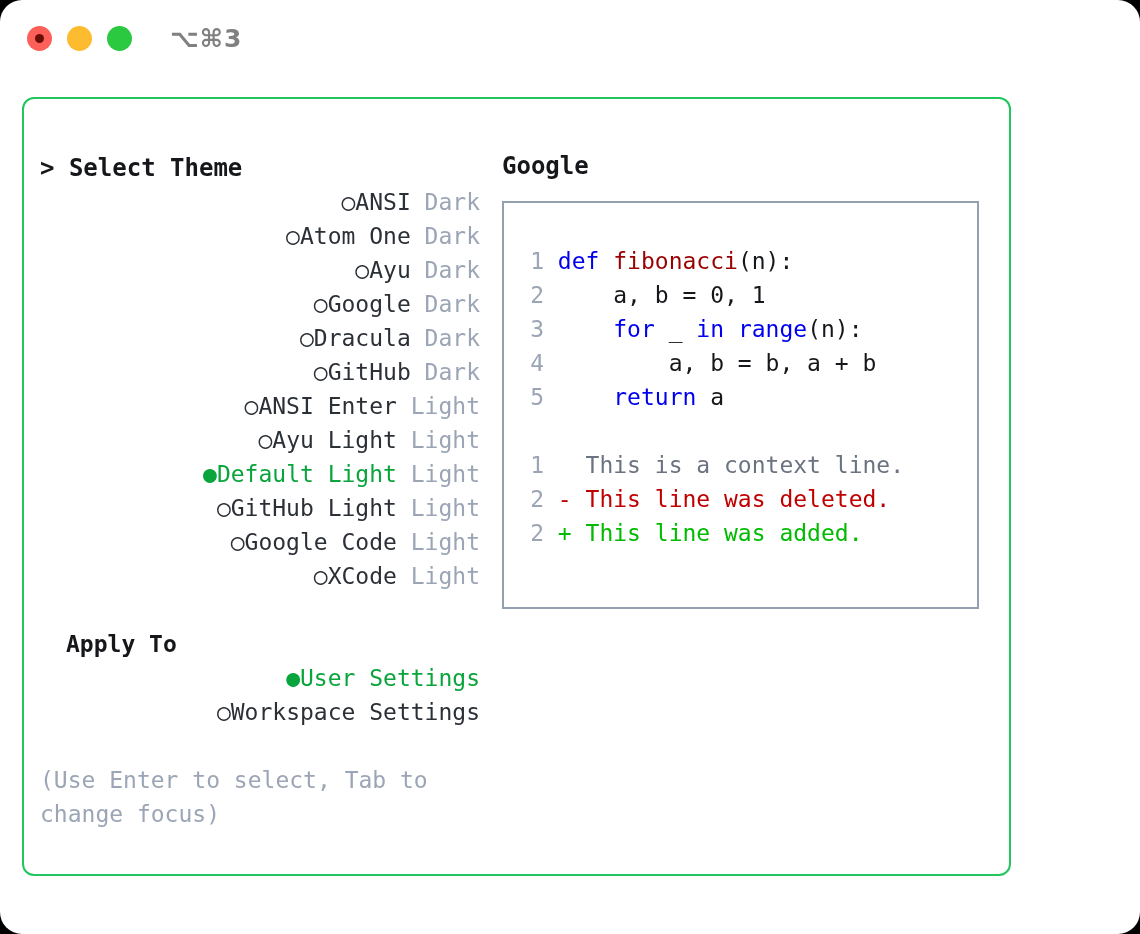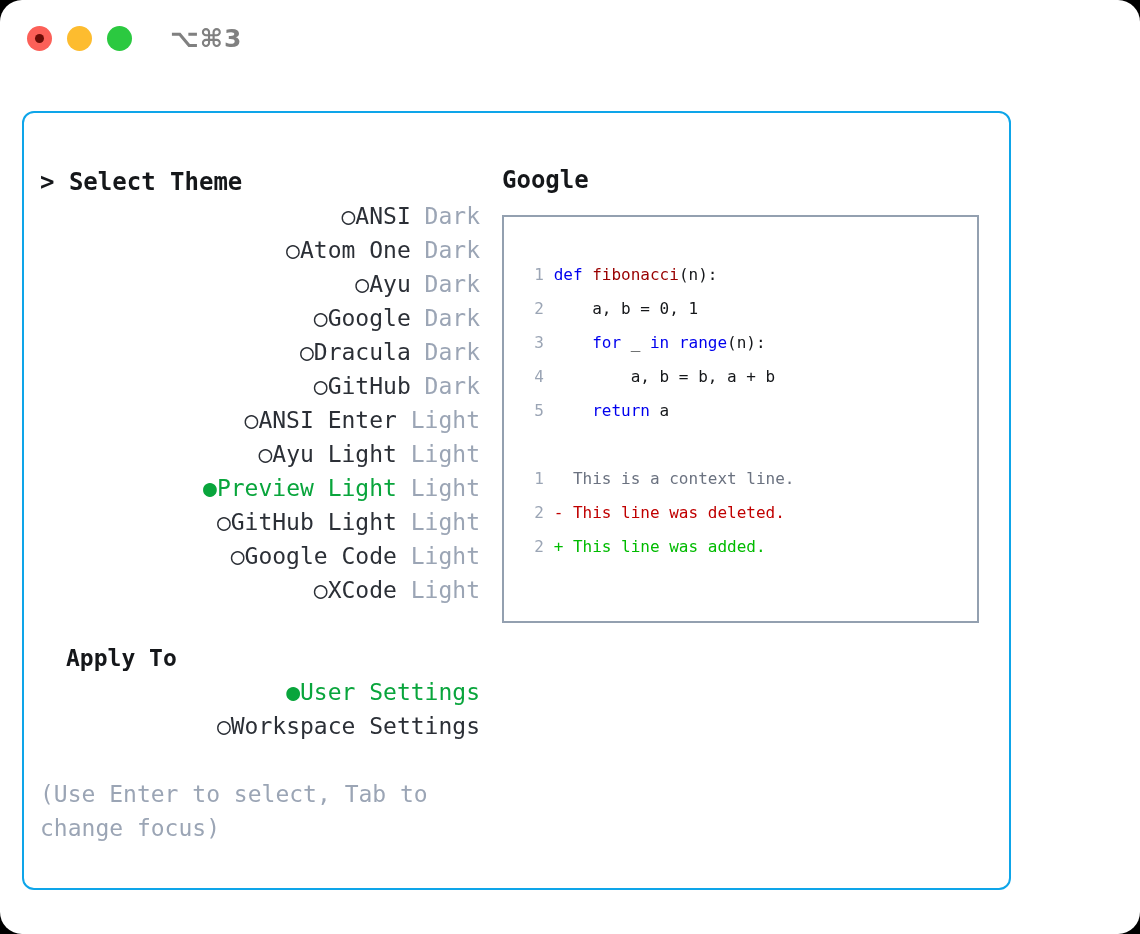--- a/index.html
+++ b/index.html
@@ -58,24 +58,24 @@
     font-weight: 700;
     color: #808080;
     letter-spacing: 1px;
     font-family: "DejaVu Sans", "Liberation Sans", sans-serif;
   }
 
   
   #panel {
     position: absolute;
     left: 22px;
-    top: 111px;
+    top: 97px;
     width: 989px;
     height: 779px;
-    border: 2px solid #0ea5e9;
+    border: 2px solid #22c55e;
     border-radius: 12px;
     box-sizing: border-box;
     background: #ffffff;
   }
 
   
   #left-col {
     position: absolute;
     left: 16px;
     top: 52px;
@@ -138,21 +138,21 @@
     height: 408px;
     border: 2px solid #93a0b0;
     box-sizing: border-box;
     background: #ffffff;
     position: relative;
   }
   #code-area {
     position: absolute;
     left: 14px;
     top: 41px;
-    font-size: 16px;
+    font-size: 23px;
     line-height: 34px;
     white-space: pre;
   }
   .ln {
     display: inline-block;
     width: 26px;
     text-align: right;
     color: #9ba5b5;
   }
   .kw   { color: #0000ee; }
@@ -182,21 +182,21 @@
       <div class="hdr">&gt; Select Theme</div>
       <div id="theme-list">
           <div class="opt"><span class="marker">○</span><span>ANSI</span><span class="cat"> Dark</span></div>
           <div class="opt"><span class="marker">○</span><span>Atom One</span><span class="cat"> Dark</span></div>
           <div class="opt"><span class="marker">○</span><span>Ayu</span><span class="cat"> Dark</span></div>
           <div class="opt"><span class="marker">○</span><span>Google</span><span class="cat"> Dark</span></div>
           <div class="opt"><span class="marker">○</span><span>Dracula</span><span class="cat"> Dark</span></div>
           <div class="opt"><span class="marker">○</span><span>GitHub</span><span class="cat"> Dark</span></div>
           <div class="opt"><span class="marker">○</span><span>ANSI Enter</span><span class="cat"> Light</span></div>
           <div class="opt"><span class="marker">○</span><span>Ayu Light</span><span class="cat"> Light</span></div>
-          <div class="opt selected"><span class="marker">●</span><span>Preview Light</span><span class="cat"> Light</span></div>
+          <div class="opt selected"><span class="marker">●</span><span>Default Light</span><span class="cat"> Light</span></div>
           <div class="opt"><span class="marker">○</span><span>GitHub Light</span><span class="cat"> Light</span></div>
           <div class="opt"><span class="marker">○</span><span>Google Code</span><span class="cat"> Light</span></div>
           <div class="opt"><span class="marker">○</span><span>XCode</span><span class="cat"> Light</span></div>
         </div>
 
       <div class="spacer-sm"></div>
       <div id="apply-hdr">Apply To</div>
       <div id="apply-list">
           <div class="opt selected"><span class="marker">●</span><span>User Settings</span></div>
           <div class="opt"><span class="marker">○</span><span>Workspace Settings</span></div>

